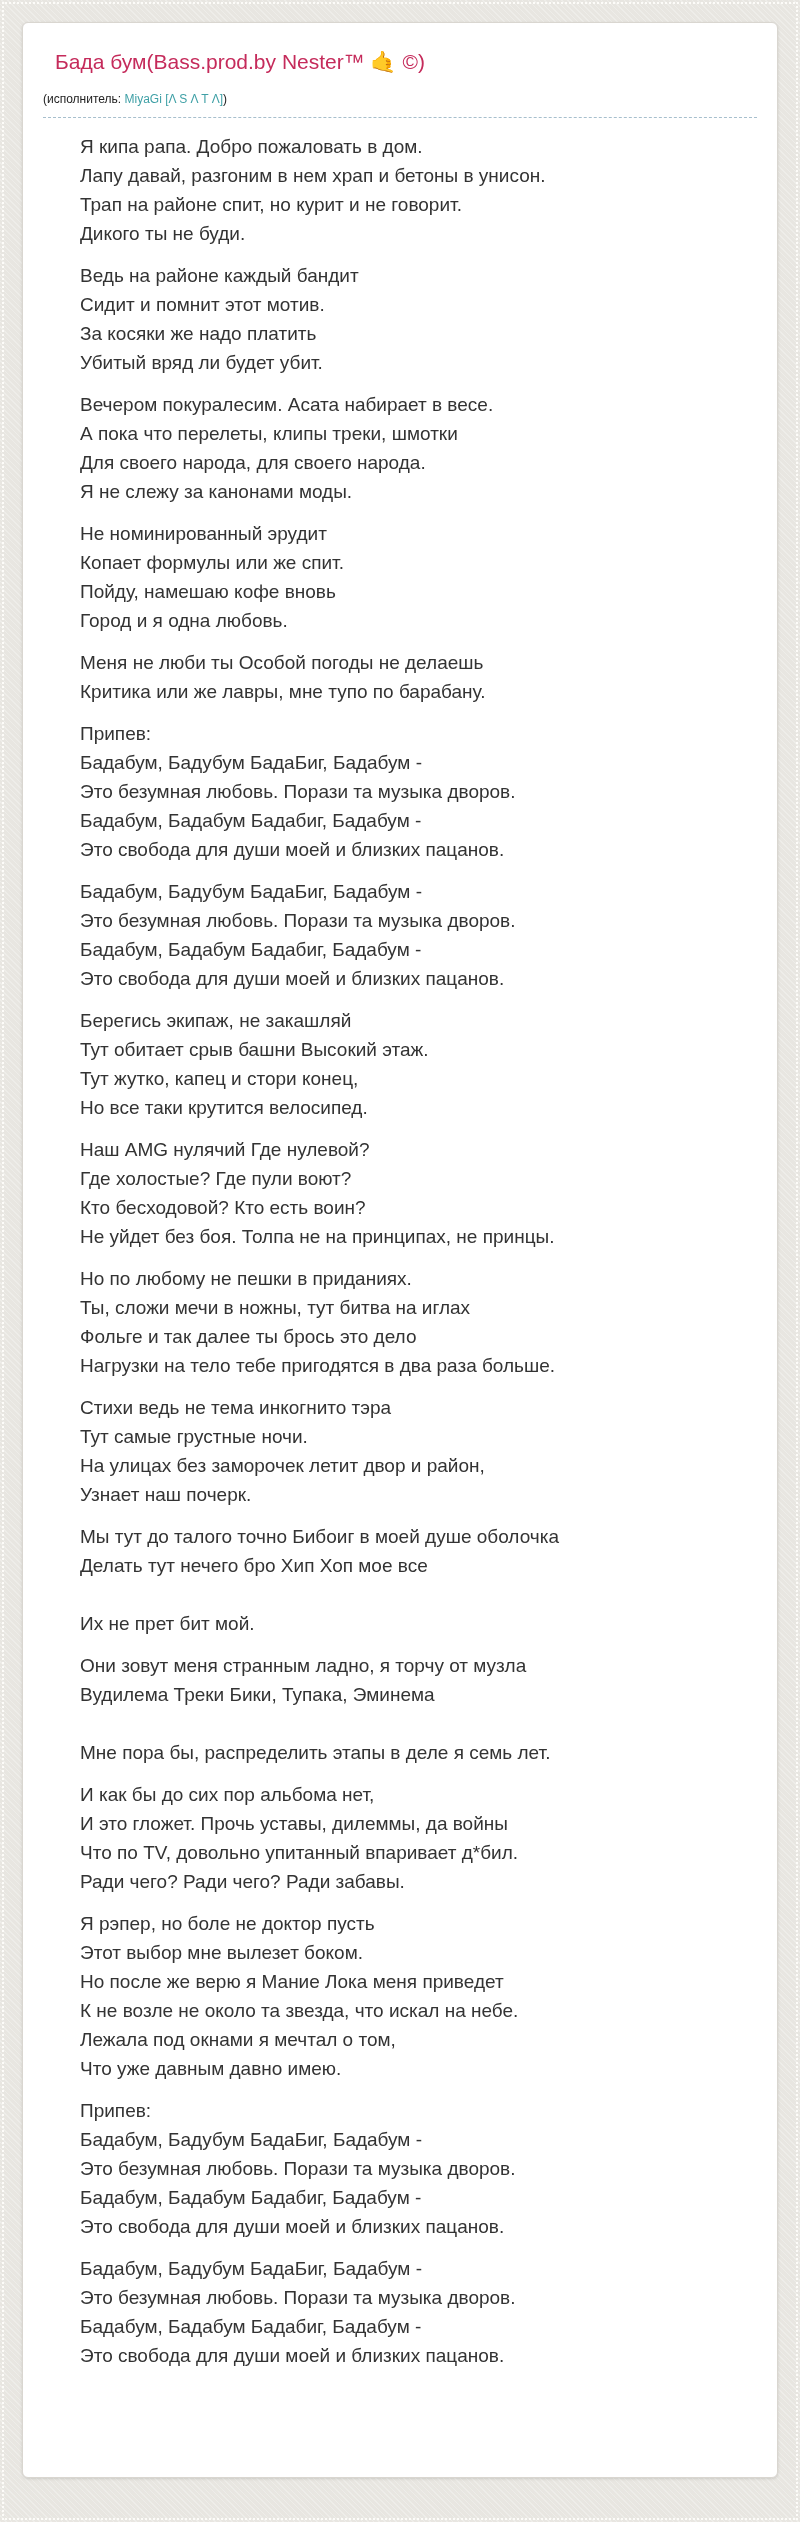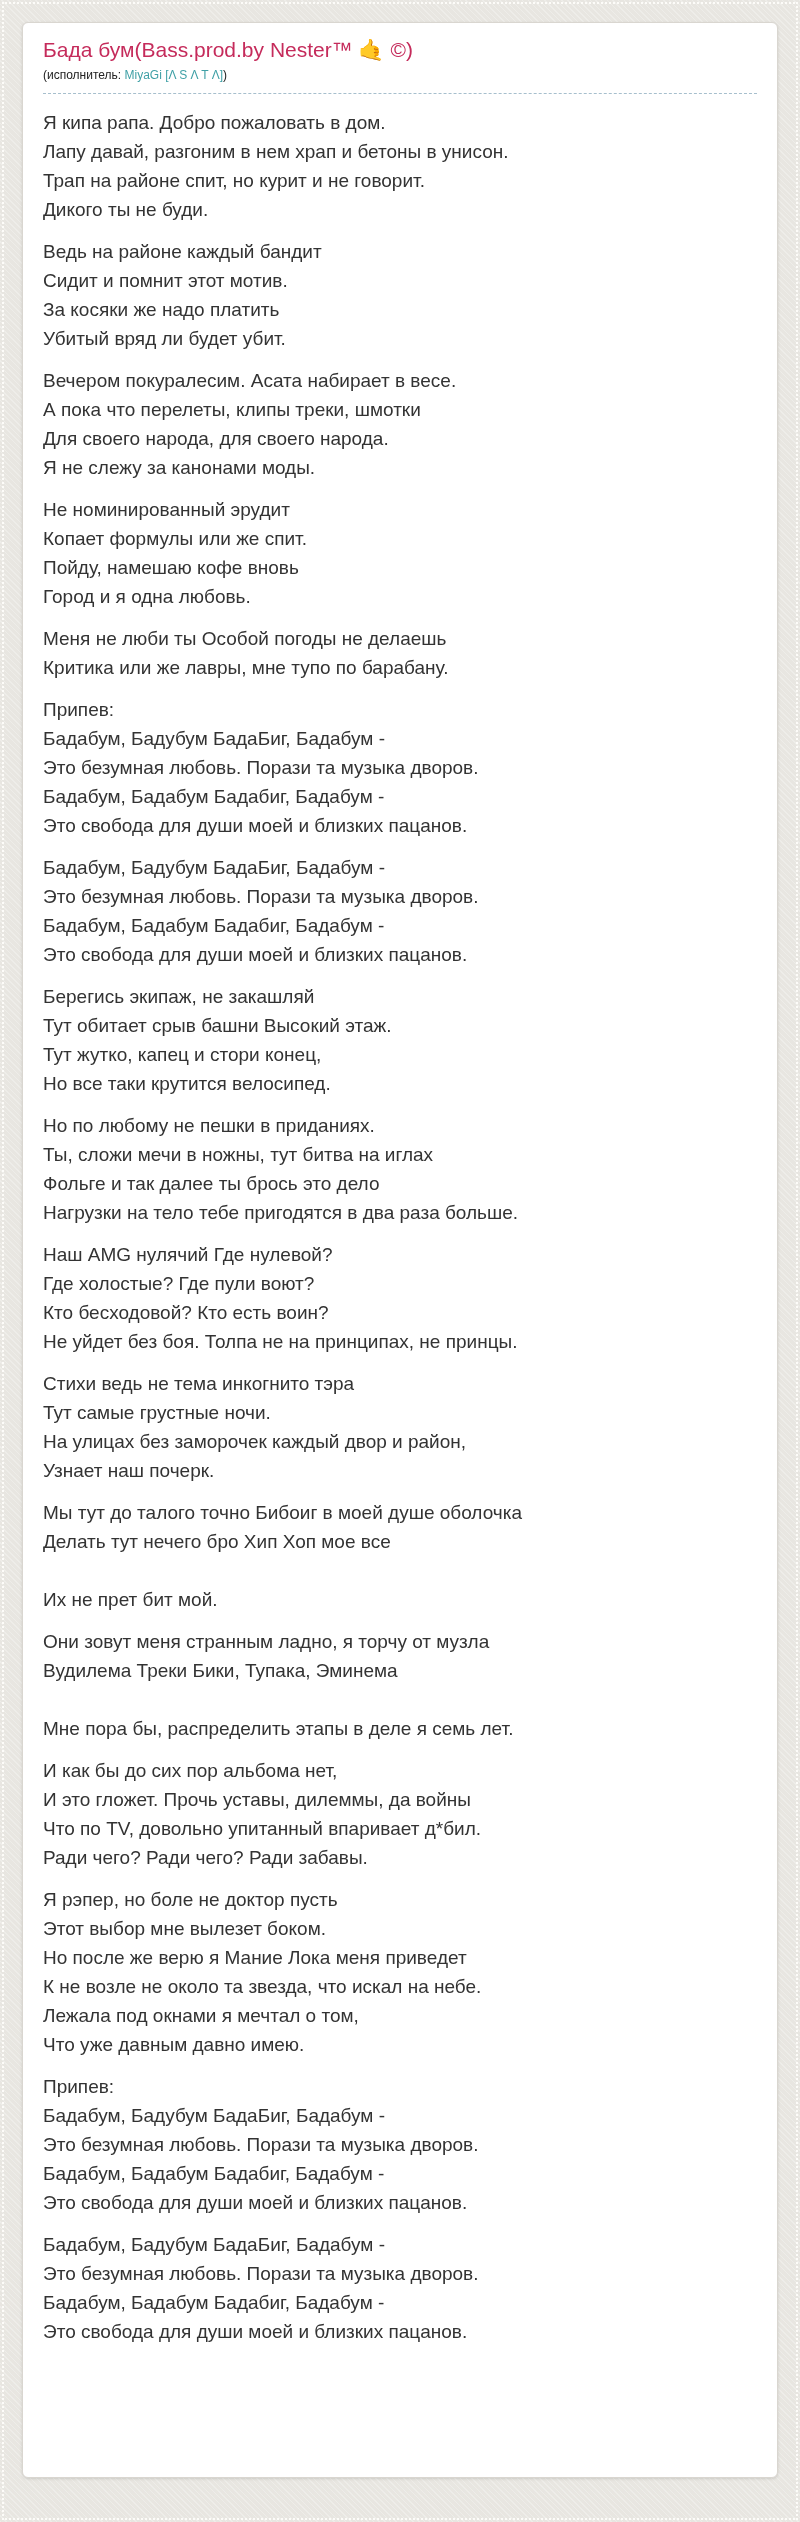--- a/index.html
+++ b/index.html
@@ -27,21 +27,21 @@
     margin: 22px;
     box-sizing: border-box;
     min-height: 2456px;
     background: #ffffff;
     border: 1px solid #d9d6d0;
     border-radius: 6px;
     box-shadow: 0 1px 3px rgba(0,0,0,0.13);
     padding: 8px 20px 40px 20px;
   }
   .song-title {
-    margin: 0;
+    margin: 12px;
     padding-top: 4px;
     font-size: 21px;
     font-weight: normal;
     line-height: 30px;
     color: #c52b5b;
   }
   .artist-line {
     font-size: 12px;
     line-height: 20px;
     color: #222222;
@@ -51,20 +51,21 @@
   .artist-line a {
     color: #3fa0a6;
     text-decoration: none;
     cursor: pointer;
   }
   .lyrics {
     margin-top: 14px;
     font-size: 19px;
     line-height: 29px;
     color: #333333;
+    margin-left: 37px;
   }
   .lyrics p { margin: 0 0 13px 0; }
 </style>
 </head>
 <body>
 
 <div class="card">
   <div>
     <h1 class="song-title">Бада бум(Bass.prod.by Nester™ 🤙 ©)</h1>
     <div class="artist-line">
@@ -74,23 +75,23 @@
 
   <div class="lyrics">
       <p><span>Я кипа рапа. Добро пожаловать в дом.</span><br><span>Лапу давай, разгоним в нем храп и бетоны в унисон.</span><br><span>Трап на районе спит, но курит и не говорит.</span><br><span>Дикого ты не буди.</span></p>
       <p><span>Ведь на районе каждый бандит</span><br><span>Сидит и помнит этот мотив.</span><br><span>За косяки же надо платить</span><br><span>Убитый вряд ли будет убит.</span></p>
       <p><span>Вечером покуралесим. Асата набирает в весе.</span><br><span>А пока что перелеты, клипы треки, шмотки</span><br><span>Для своего народа, для своего народа.</span><br><span>Я не слежу за канонами моды.</span></p>
       <p><span>Не номинированный эрудит</span><br><span>Копает формулы или же спит.</span><br><span>Пойду, намешаю кофе вновь</span><br><span>Город и я одна любовь.</span></p>
       <p><span>Меня не люби ты Особой погоды не делаешь</span><br><span>Критика или же лавры, мне тупо по барабану.</span></p>
       <p><span>Припев:</span><br><span>Бадабум, Бадубум БадаБиг, Бадабум -</span><br><span>Это безумная любовь. Порази та музыка дворов.</span><br><span>Бадабум, Бадабум Бадабиг, Бадабум -</span><br><span>Это свобода для души моей и близких пацанов.</span></p>
       <p><span>Бадабум, Бадубум БадаБиг, Бадабум -</span><br><span>Это безумная любовь. Порази та музыка дворов.</span><br><span>Бадабум, Бадабум Бадабиг, Бадабум -</span><br><span>Это свобода для души моей и близких пацанов.</span></p>
       <p><span>Берегись экипаж, не закашляй</span><br><span>Тут обитает срыв башни Высокий этаж.</span><br><span>Тут жутко, капец и стори конец,</span><br><span>Но все таки крутится велосипед.</span></p>
+      <p><span>Наш AMG нулячий Где нулевой?</span><br><span>Где холостые? Где пули воют?</span><br><span>Кто бесходовой? Кто есть воин?</span><br><span>Не уйдет без боя. Толпа не на принципах, не принцы.</span></p>
       <p><span>Но по любому не пешки в приданиях.</span><br><span>Ты, сложи мечи в ножны, тут битва на иглах</span><br><span>Фольге и так далее ты брось это дело</span><br><span>Нагрузки на тело тебе пригодятся в два раза больше.</span></p>
-      <p><span>Наш AMG нулячий Где нулевой?</span><br><span>Где холостые? Где пули воют?</span><br><span>Кто бесходовой? Кто есть воин?</span><br><span>Не уйдет без боя. Толпа не на принципах, не принцы.</span></p>
-      <p><span>Стихи ведь не тема инкогнито тэра</span><br><span>Тут самые грустные ночи.</span><br><span>На улицах без заморочек каждый двор и район,</span><br><span>Узнает наш почерк.</span></p>
+      <p><span>Стихи ведь не тема инкогнито тэра</span><br><span>Тут самые грустные ночи.</span><br><span>На улицах без заморочек летит двор и район,</span><br><span>Узнает наш почерк.</span></p>
       <p><span>Мы тут до талого точно Бибоиг в моей душе оболочка</span><br><span>Делать тут нечего бро Хип Хоп мое все</span><br><br><span>Их не прет бит мой.</span></p>
       <p><span>Они зовут меня странным ладно, я торчу от музла</span><br><span>Вудилема Треки Бики, Тупака, Эминема</span><br><br><span>Мне пора бы, распределить этапы в деле я семь лет.</span></p>
       <p><span>И как бы до сих пор альбома нет,</span><br><span>И это гложет. Прочь уставы, дилеммы, да войны</span><br><span>Что по TV, довольно упитанный впаривает д*бил.</span><br><span>Ради чего? Ради чего? Ради забавы.</span></p>
       <p><span>Я рэпер, но боле не доктор пусть</span><br><span>Этот выбор мне вылезет боком.</span><br><span>Но после же верю я Мание Лока меня приведет</span><br><span>К не возле не около та звезда, что искал на небе.</span><br><span>Лежала под окнами я мечтал о том,</span><br><span>Что уже давным давно имею.</span></p>
       <p><span>Припев:</span><br><span>Бадабум, Бадубум БадаБиг, Бадабум -</span><br><span>Это безумная любовь. Порази та музыка дворов.</span><br><span>Бадабум, Бадабум Бадабиг, Бадабум -</span><br><span>Это свобода для души моей и близких пацанов.</span></p>
       <p><span>Бадабум, Бадубум БадаБиг, Бадабум -</span><br><span>Это безумная любовь. Порази та музыка дворов.</span><br><span>Бадабум, Бадабум Бадабиг, Бадабум -</span><br><span>Это свобода для души моей и близких пацанов.</span></p>
     </div>
 </div>
 
 </body></html>

